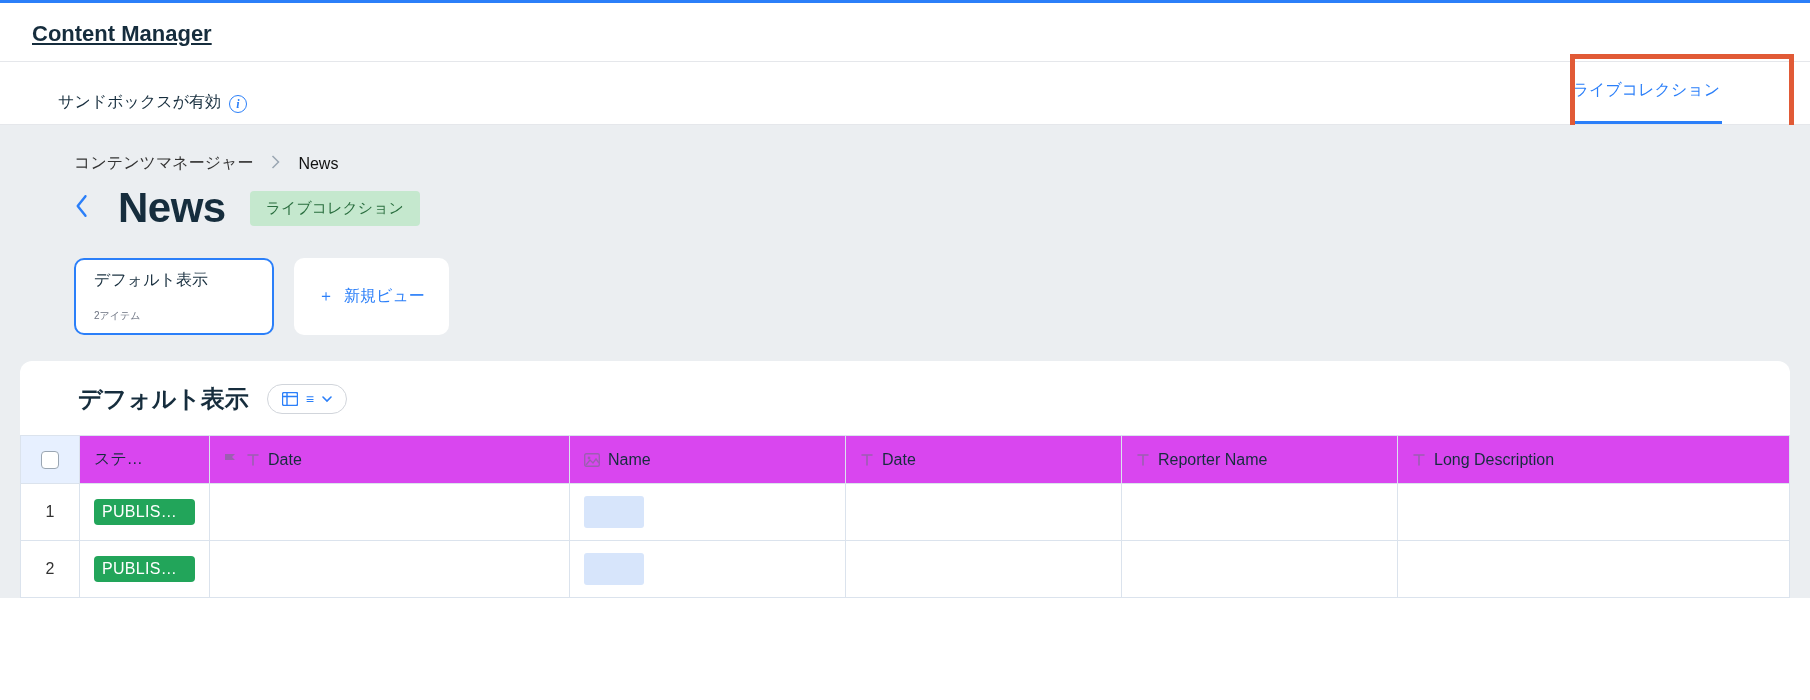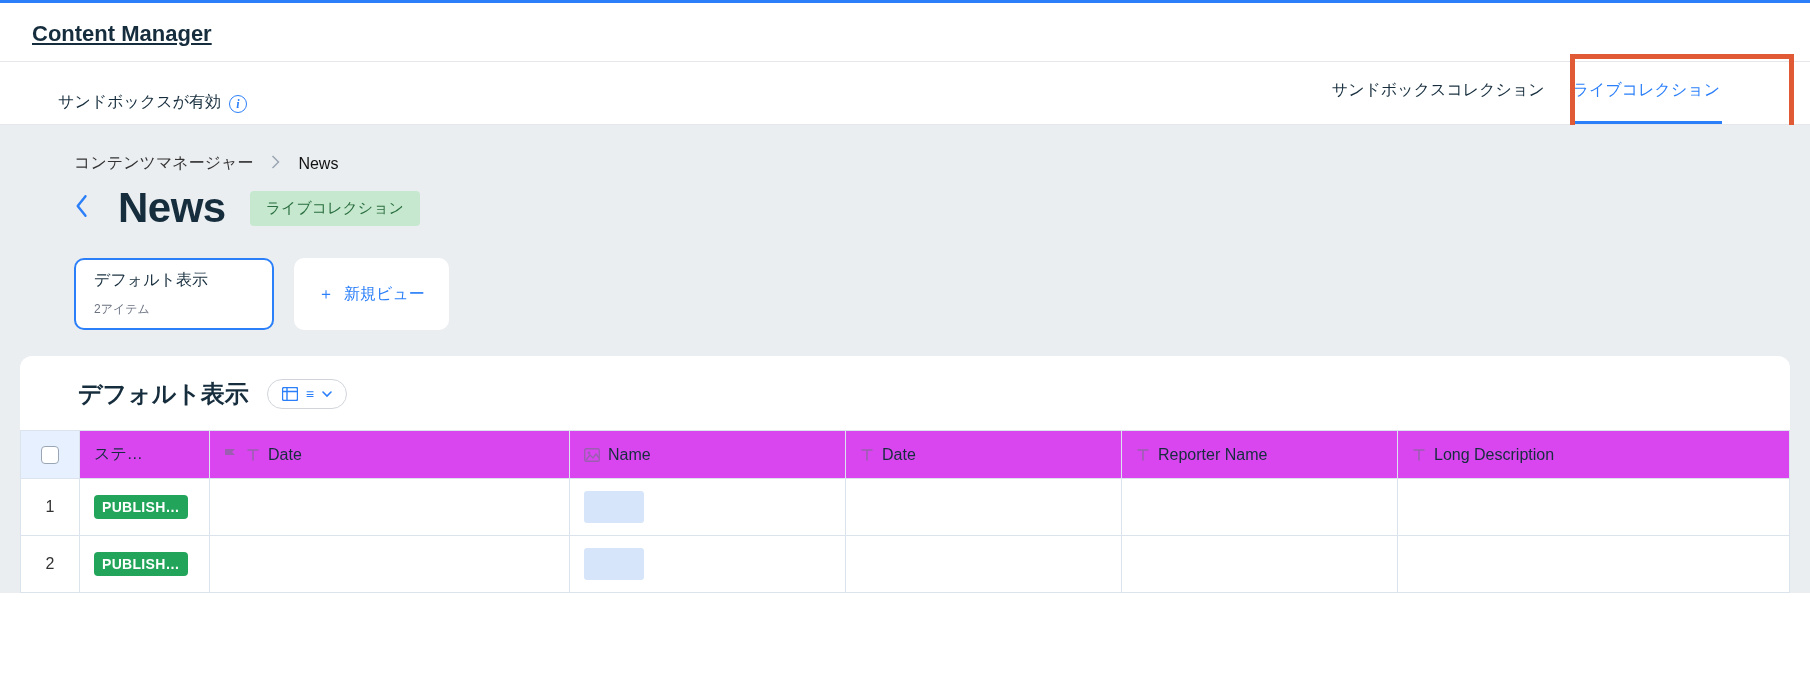--- a/index.html
+++ b/index.html
@@ -60,21 +60,21 @@
     background: #c5e8ce; color: #2a6e3f; padding: 8px 16px; border-radius: 4px;
     font-size: 15px;
   }
 
   .views-row { display: flex; gap: 20px; padding: 0 58px 26px; }
   .view-card {
     background: #fff; border: 2px solid #2b7ff9; border-radius: 10px;
     padding: 10px 18px; min-width: 200px;
   }
   .view-card-title { font-size: 16px; color: #162d3d; }
-  .view-card-sub { font-size: 12px; color: #6b7280; margin-top: 10px; }
+  .view-card-sub { font-size: 10px; color: #6b7280; margin-top: 18px; }
   .new-view-btn {
     background: #fff; border-radius: 10px; padding: 10px 24px;
     display: flex; align-items: center; gap: 10px; color: #2b7ff9; font-size: 16px;
     cursor: pointer;
   }
   .plus { font-size: 16px; }
 
   .table-card {
     background: #fff; border-radius: 12px 12px 0 0; margin: 0 4px 0;
     overflow: hidden;
@@ -109,21 +109,21 @@
   .ghead {
     background: #d946ef; font-weight: 400; color: #162d3d;
   }
   .ghead.first, .gcell.first { border-left: 1px solid #dbe3ed; }
   .col-idx { justify-content: center; color: #333; }
   .col-idx.ghead { background: #e7f0ff; }
   .checkbox {
     width: 18px; height: 18px; border: 1.5px solid #9aa6b3; border-radius: 4px; background: #fff;
   }
   .status-pill {
-    background: #22a55a; color: #fff; font-weight: 700; font-size: 14px;
+    background: #22a55a; color: #fff; font-weight: 400; font-size: 16px;
     padding: 4px 8px; border-radius: 4px; letter-spacing: 0.3px;
     max-width: 100%; overflow: hidden; text-overflow: ellipsis;
   }
   .img-thumb {
     width: 60px; height: 32px; background: #d7e5fb; border-radius: 3px;
   }
   .th-icon { opacity: 0.55; display: inline-flex; }
   .flag-icon { margin-right: 2px; }
 </style>
 </head>
@@ -134,21 +134,20 @@
 <div class="app-header">
   <div class="app-title">Content Manager</div>
 </div>
 
 <div class="sub-bar" style="position:relative;">
   <div class="sub-bar-left">
     <span>サンドボックスが有効</span>
     <span class="info-icon">i</span>
   </div>
   <div class="tabs">
-    <div class="tab">サンドボックスコレクション</div>
     <div class="tab active" style="margin-right: 30px;">ライブコレクション</div>
   </div>
   <div class="tab-highlight-box" style="top:-8px; right:16px; width:224px; height:94px;"></div>
 </div>
 
 <div class="content-area">
 
   <div class="breadcrumb">
     <span class="bc-root">コンテンツマネージャー</span>
     <span class="chev">

